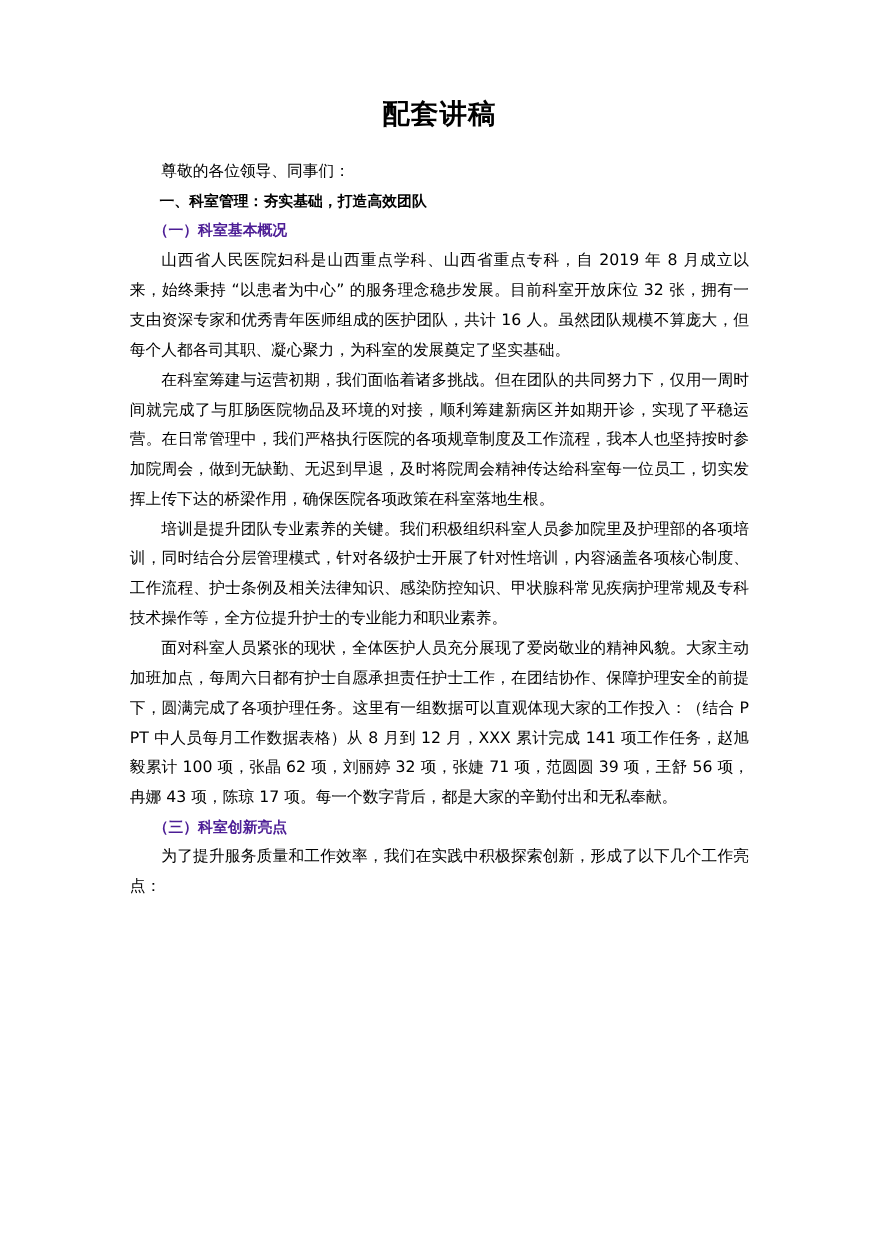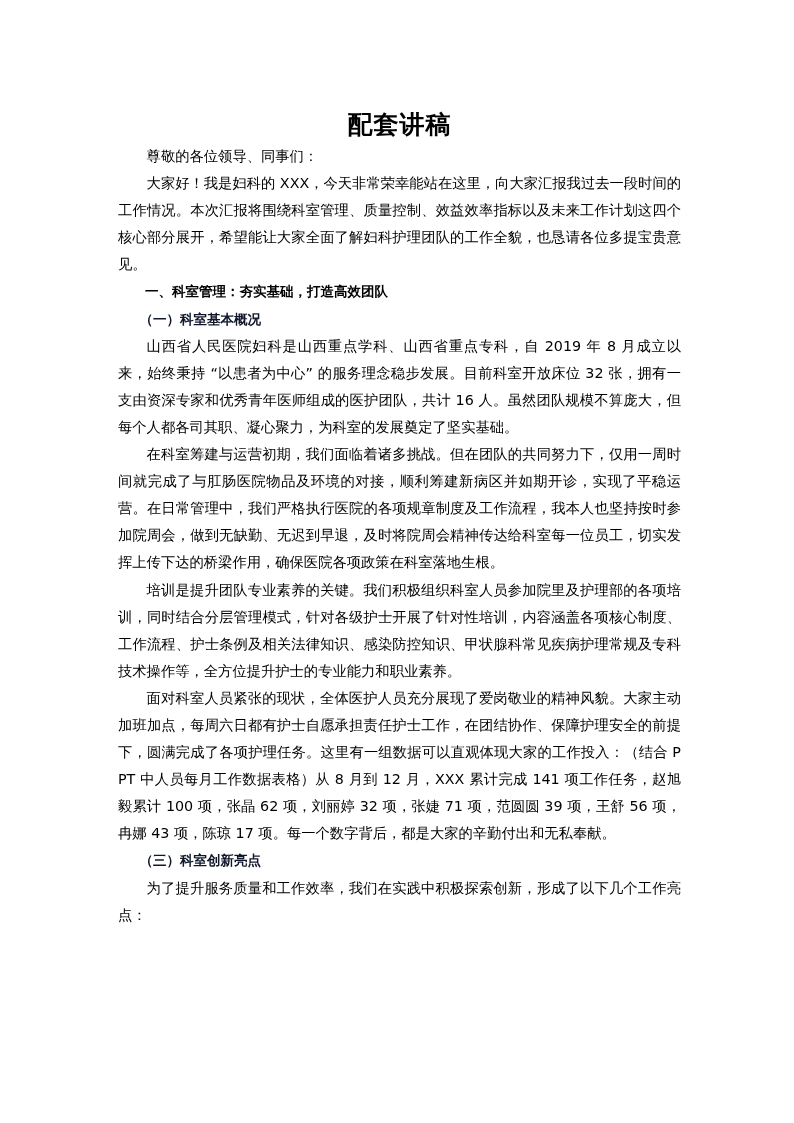--- a/index.html
+++ b/index.html
@@ -2,41 +2,40 @@
 <html><head>
 <meta charset="utf-8">
 <style>
   html, body { margin: 0; padding: 0; background: #ffffff; }
   body { width: 794px; height: 1123px; position: relative; overflow: hidden; }
   .page {
     position: absolute; left: 118px; top: 0; width: 563px;
     font-family: "DejaVu Sans", sans-serif; color: #000;
   }
   .title {
-    position: absolute; top: 109px; left: 0; width: 563px; text-align: center;
+    position: absolute; top: 88px; left: 0; width: 563px; text-align: center;
     font-family: "DejaVu Serif", serif; font-size: 25px; font-weight: bold;
     letter-spacing: 1px; line-height: 32px;
   }
   .body {
     position: absolute; top: 143px; left: 0; width: 563px;
     font-size: 14.3px; line-height: 27.1px;
   }
   .p { margin: 0; text-align: justify; text-indent: 2em; word-break: break-all; }
   .h1 { margin: 0; text-indent: 2em; font-size: 13.5px; font-weight: bold; }
-  .h2 { margin: 0; padding-left: 1.6em; font-size: 13.5px; font-weight: bold; color: #0f172a; }
+  .h2 { margin: 0; padding-left: 1.6em; font-size: 13.5px; font-weight: bold; color: #4c1d95; }
 </style>
 </head>
 <body>
 
 <div class="page">
   <div class="title">配套讲稿</div>
 
   <div class="body">
     <p class="p">尊敬的各位领导、同事们：</p>
-    <p class="p">大家好！我是妇科的 XXX，今天非常荣幸能站在这里，向大家汇报我过去一段时间的工作情况。本次汇报将围绕科室管理、质量控制、效益效率指标以及未来工作计划这四个核心部分展开，希望能让大家全面了解妇科护理团队的工作全貌，也恳请各位多提宝贵意见。</p>
 
     <p class="h1">一、科室管理：夯实基础，打造高效团队</p>
 
     <p class="h2">（一）科室基本概况</p>
     <p class="p">山西省人民医院妇科是山西重点学科、山西省重点专科，自 2019 年 8 月成立以来，始终秉持 “以患者为中心” 的服务理念稳步发展。目前科室开放床位 32 张，拥有一支由资深专家和优秀青年医师组成的医护团队，共计 16 人。虽然团队规模不算庞大，但每个人都各司其职、凝心聚力，为科室的发展奠定了坚实基础。</p>
 
     <p class="p">在科室筹建与运营初期，我们面临着诸多挑战。但在团队的共同努力下，仅用一周时间就完成了与肛肠医院物品及环境的对接，顺利筹建新病区并如期开诊，实现了平稳运营。在日常管理中，我们严格执行医院的各项规章制度及工作流程，我本人也坚持按时参加院周会，做到无缺勤、无迟到早退，及时将院周会精神传达给科室每一位员工，切实发挥上传下达的桥梁作用，确保医院各项政策在科室落地生根。</p>
     <p class="p">培训是提升团队专业素养的关键。我们积极组织科室人员参加院里及护理部的各项培训，同时结合分层管理模式，针对各级护士开展了针对性培训，内容涵盖各项核心制度、工作流程、护士条例及相关法律知识、感染防控知识、甲状腺科常见疾病护理常规及专科技术操作等，全方位提升护士的专业能力和职业素养。</p>
     <p class="p">面对科室人员紧张的现状，全体医护人员充分展现了爱岗敬业的精神风貌。大家主动加班加点，每周六日都有护士自愿承担责任护士工作，在团结协作、保障护理安全的前提下，圆满完成了各项护理任务。这里有一组数据可以直观体现大家的工作投入：（结合 PPT 中人员每月工作数据表格）从 8 月到 12 月，XXX 累计完成 141 项工作任务，赵旭毅累计 100 项，张晶 62 项，刘丽婷 32 项，张婕 71 项，范圆圆 39 项，王舒 56 项，冉娜 43 项，陈琼 17 项。每一个数字背后，都是大家的辛勤付出和无私奉献。</p>
 

